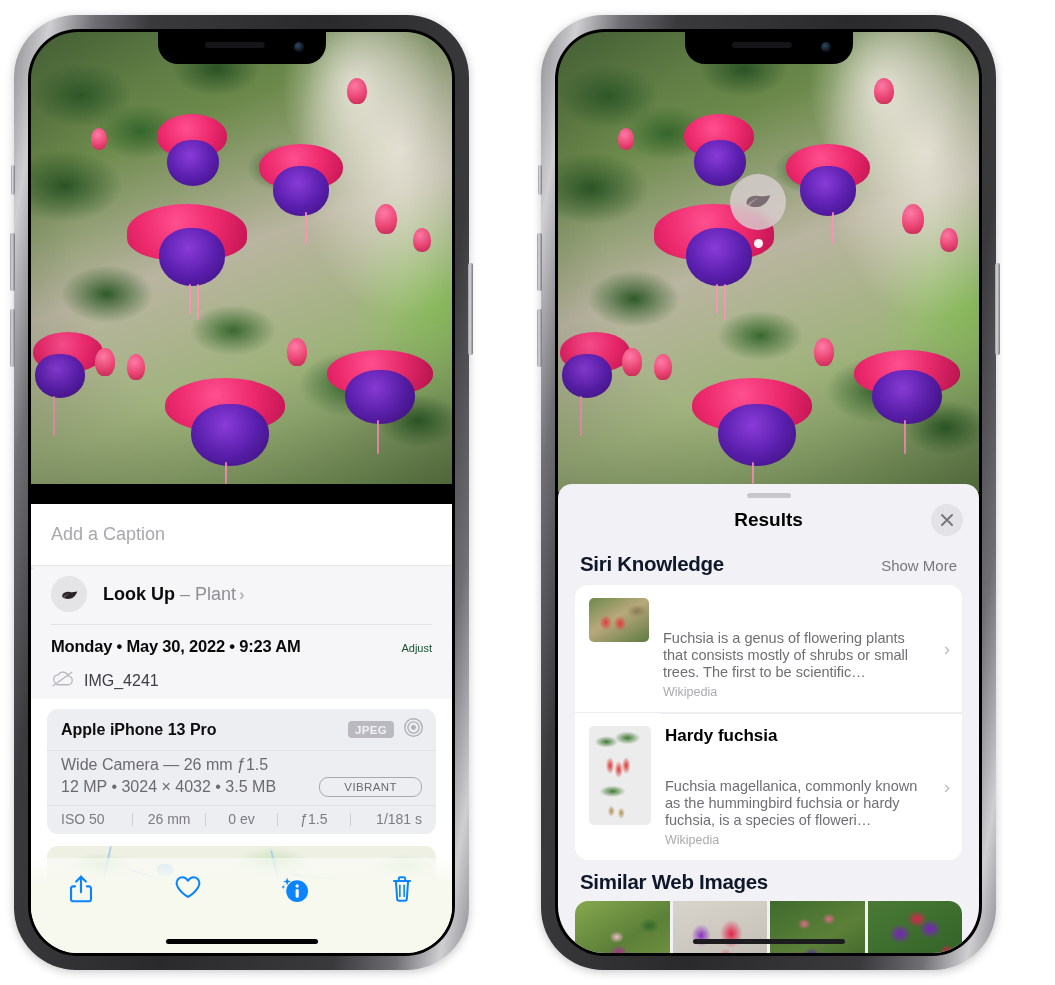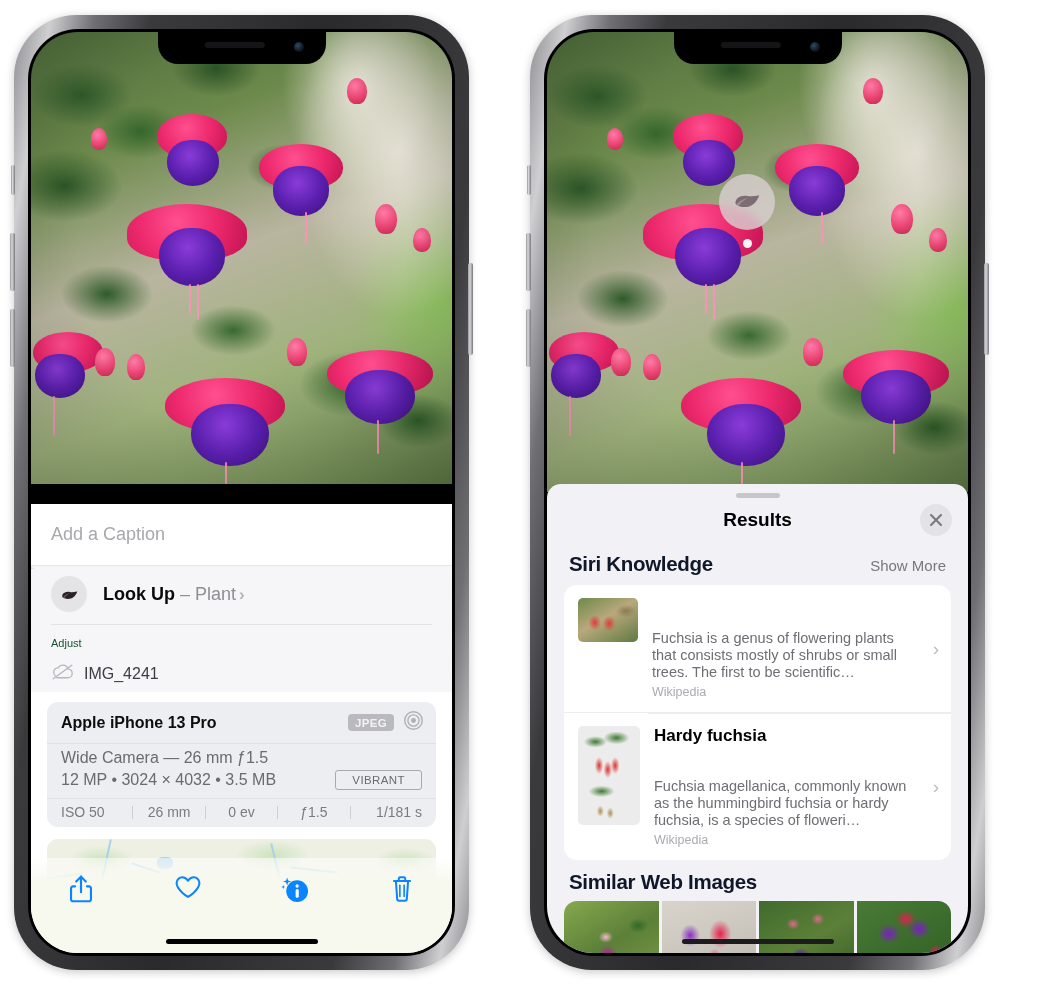--- a/index.html
+++ b/index.html
@@ -15,21 +15,21 @@
   .phone {
     position: absolute;
     width: 455px; height: 955px;
     top: 15px;
     border-radius: 62px;
     background: linear-gradient(100deg,#8c8c90 0%,#cfcfd2 6%,#6f6f74 13%,#3a3a3d 22%,#2a2a2c 50%,#3a3a3d 78%,#6f6f74 88%,#cfcfd2 95%,#8a8a8e 100%);
     padding: 14px;
     box-shadow: 0 2px 10px rgba(0,0,0,0.22);
   }
   .phone.left  { left: 14px; }
-  .phone.right { left: 530px; }
+  .phone.right { left: 541px; }
 
   .bezel {
     position: relative; width: 100%; height: 100%;
     border-radius: 50px; background: #000;
     padding: 3px;
   }
   .screen {
     position: relative; width: 100%; height: 100%;
     border-radius: 47px; overflow: hidden;
     background: #000;
@@ -152,21 +152,21 @@
   .jpeg-pill {
     background:#b9b9bf; color:#f2f2f4; font-size:11.5px; font-weight:bold;
     padding: 2.5px 7px; border-radius:4px; letter-spacing:.3px;
   }
   .cam-body { padding: 5px 14px 8px 14px; border-top:1px solid #dfe1e5; }
   .cam-line1 { font-size:16px; color:#6a6a70; }
   .cam-line2row { display:flex; align-items:center; justify-content:space-between; margin-top:3px; }
   .cam-line2 { font-size:16px; color:#6a6a70; }
   .vibrant {
     border:1px solid #a9a9af; color:#6a6a70; font-size:11.5px;
-    padding: 3px 16px; border-radius: 3px; letter-spacing:.4px;
+    padding: 3px 24px; border-radius: 9px; letter-spacing:.4px;
   }
   .exif {
     display:flex; align-items:center; padding: 5px 14px 7px 14px;
     border-top:1px solid #dfe1e5;
   }
   .exif-item { flex:1; text-align:center; font-size:14px; color:#7b7b81; }
   .exif-item:first-child { text-align:left; }
   .exif-item:last-child { text-align:right; }
   .exif-div { width:1px; height:13px; background:#cdcdd2; }
 
@@ -358,20 +358,21 @@
               </svg>
             </span>
             <span class="lookup-txt">
               <span>Look Up</span><span class="lt-sub"> – </span><span class="lt-sub">Plant</span><span class="chev-sm">›</span>
             </span>
           </div>
 
           <div class="meta-block">
             <div class="meta-sep"></div>
             <div class="meta-date-row">
+              <span class="meta-date">Monday • May 30, 2022 • 9:23 AM</span>
               <span class="adjust">Adjust</span>
             </div>
             <div class="filename-row">
               <span>
                 <svg width="23" height="16" viewBox="0 0 26 18" aria-hidden="true">
                   <path d="M6.6 15.5h12.2c3 0 5.2-2.2 5.2-4.9 0-2.6-2-4.6-4.6-4.8-0.7-2.7-3-4.6-5.9-4.6-2.3 0-4.3 1.2-5.4 3.1C5.6 4.2 3 6.4 3 9.4c0 1.6 0.7 3 1.8 3.9" fill="none" stroke="#b7b7bd" stroke-width="1.5" stroke-linecap="round"></path>
                   <line x1="2.5" y1="16.6" x2="23.5" y2="1.4" stroke="#b7b7bd" stroke-width="1.6" stroke-linecap="round"></line>
                 </svg>
               </span>
               <span class="fname">IMG_4241</span>

